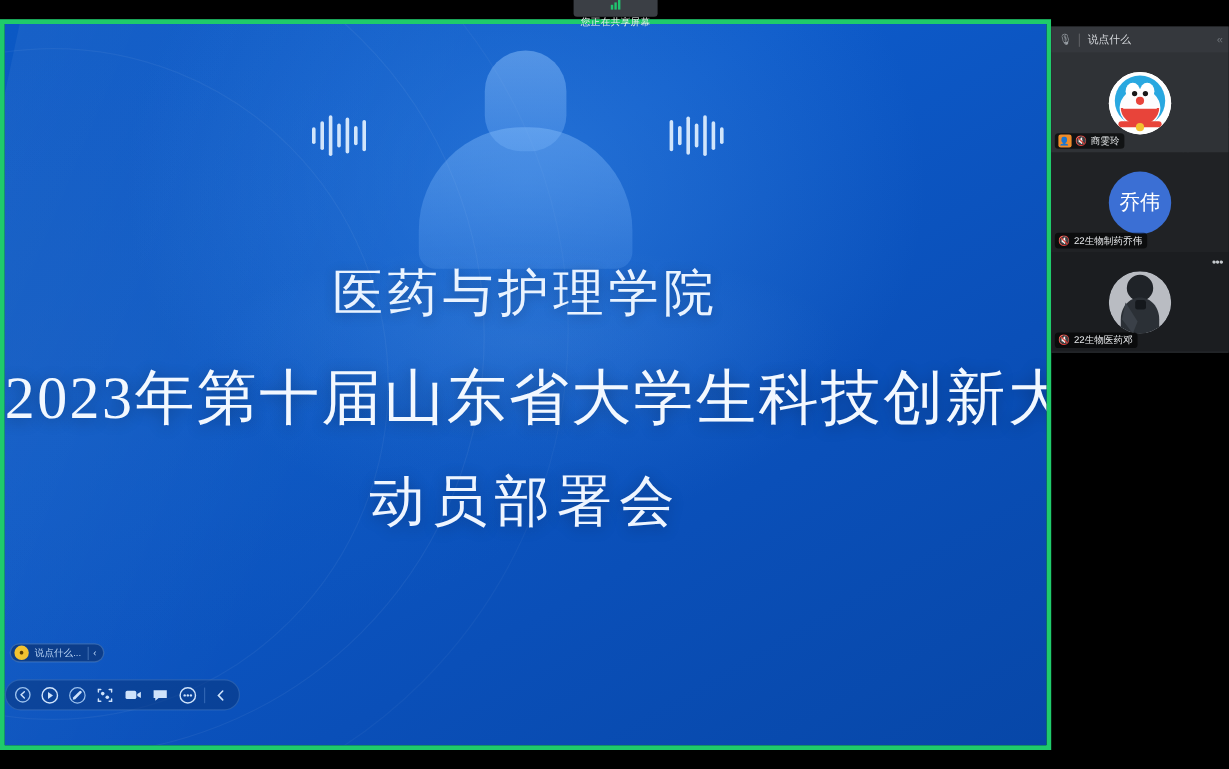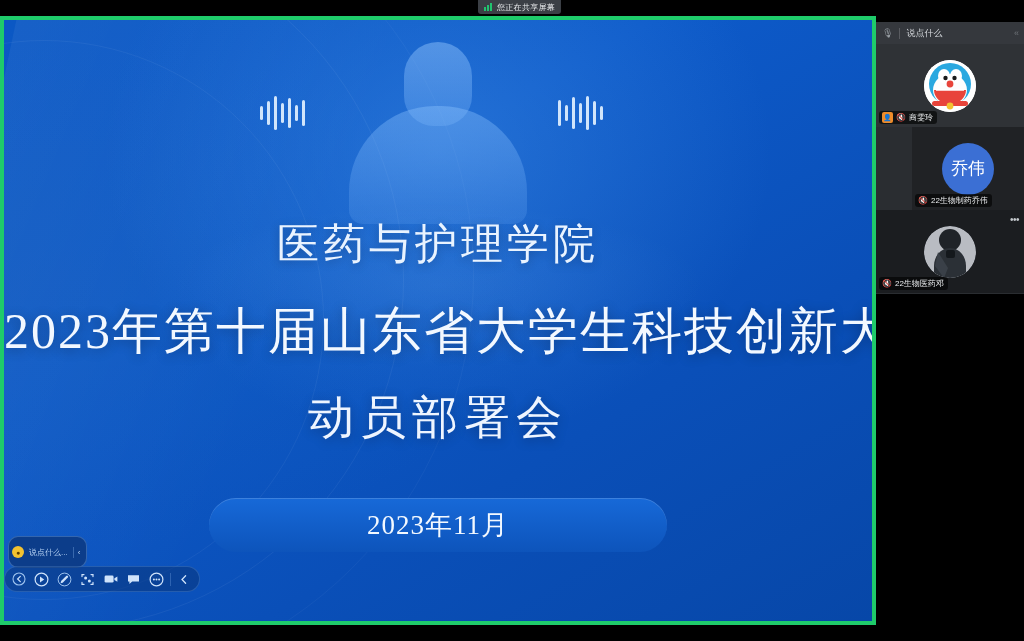--- a/index.html
+++ b/index.html
@@ -11,20 +11,21 @@
   }
   #root { position: relative; width: 1024px; height: 641px; background: #000; }
 
   
   .share-banner {
     position: absolute; top: 0; left: 478px;
     height: 14px; padding: 0 6px;
     display: flex; align-items: center; gap: 5px;
     background: #3b3f45; border-radius: 0 0 3px 3px;
     z-index: 40;
+    flex-direction: column;
   }
   .share-bars { display: flex; align-items: flex-end; gap: 1px; height: 8px; }
   .share-bars i { display: block; width: 2px; background: #21c36f; }
   .share-bars i:nth-child(1) { height: 4px; }
   .share-bars i:nth-child(2) { height: 6px; }
   .share-bars i:nth-child(3) { height: 8px; }
   .share-text { color: #e8eaec; font-size: 8px; letter-spacing: .3px; white-space: nowrap; }
 
   
   .share-frame {
@@ -110,21 +111,21 @@
     display: flex; align-items: center; justify-content: center;
   }
   .date-pill span {
     font-family: "Liberation Serif", "DejaVu Serif", serif;
     font-size: 27px; color: #f3f9ff; letter-spacing: 1px;
   }
 
   
   .chat-box {
     position: absolute; left: 8px; top: 536px;
-    height: 32px; display: flex; align-items: center;
+    height: 16px; display: flex; align-items: center;
     background: rgba(12,56,128,.85);
     border: 1px solid rgba(150,200,255,.30);
     border-radius: 10px; padding: 0 2px 0 3px;
     z-index: 12;
   }
   .chat-box .cdot {
     width: 12px; height: 12px; border-radius: 50%;
     background: #f2c230; color: #5a3d00; font-size: 7px;
     display: flex; align-items: center; justify-content: center;
   }
@@ -172,21 +173,21 @@
     padding: 0 6px;
     background: #35383d;
   }
   .rail-head .mic { color: #9aa0a6; font-size: 9px; }
   .rail-head .vr { width: 1px; height: 11px; background: rgba(255,255,255,.18); }
   .rail-head .lbl { color: #d6d9dd; font-size: 9px; }
   .rail-head .updown { margin-left: auto; color: #6e7378; font-size: 9px; letter-spacing: -1px; }
 
   .tile { position: relative; height: 83px; }
   .tile.t1 { background: #2f3236; }
-  .tile.t2 { background: #202225; margin-left: 36px; }
+  .tile.t2 { background: #202225; }
   .tile.t3 { background: #1b1d20; }
 
   .av {
     position: absolute; left: 50%; top: 50%; transform: translate(-50%,-50%);
     width: 52px; height: 52px; border-radius: 50%;
     display: flex; align-items: center; justify-content: center;
     overflow: hidden;
   }
   .av.cartoon { background: #ffffff; }
   .av.blue { background: #3b6fd4; color: #fff; font-size: 17px; }
@@ -258,23 +259,20 @@
         <span style="height:24px"></span>
       <span style="height:14px"></span>
     </div>
 
     <div class="slide-text">
       <div class="t-dept">医药与护理学院</div>
       <div class="t-main">2023年第十届山东省大学生科技创新大赛</div>
       <div class="t-sub">动员部署会</div>
     </div>
 
-    <div class="date-pill">
-      <span>2023年11月</span>
-    </div>
   </div>
 
   <div class="chat-box">
     <span class="cdot">●</span>
     <span class="cph">说点什么...</span>
     <span class="csep"></span>
     <span class="cchev">‹</span>
   </div>
 
   <div class="slide-toolbar">

